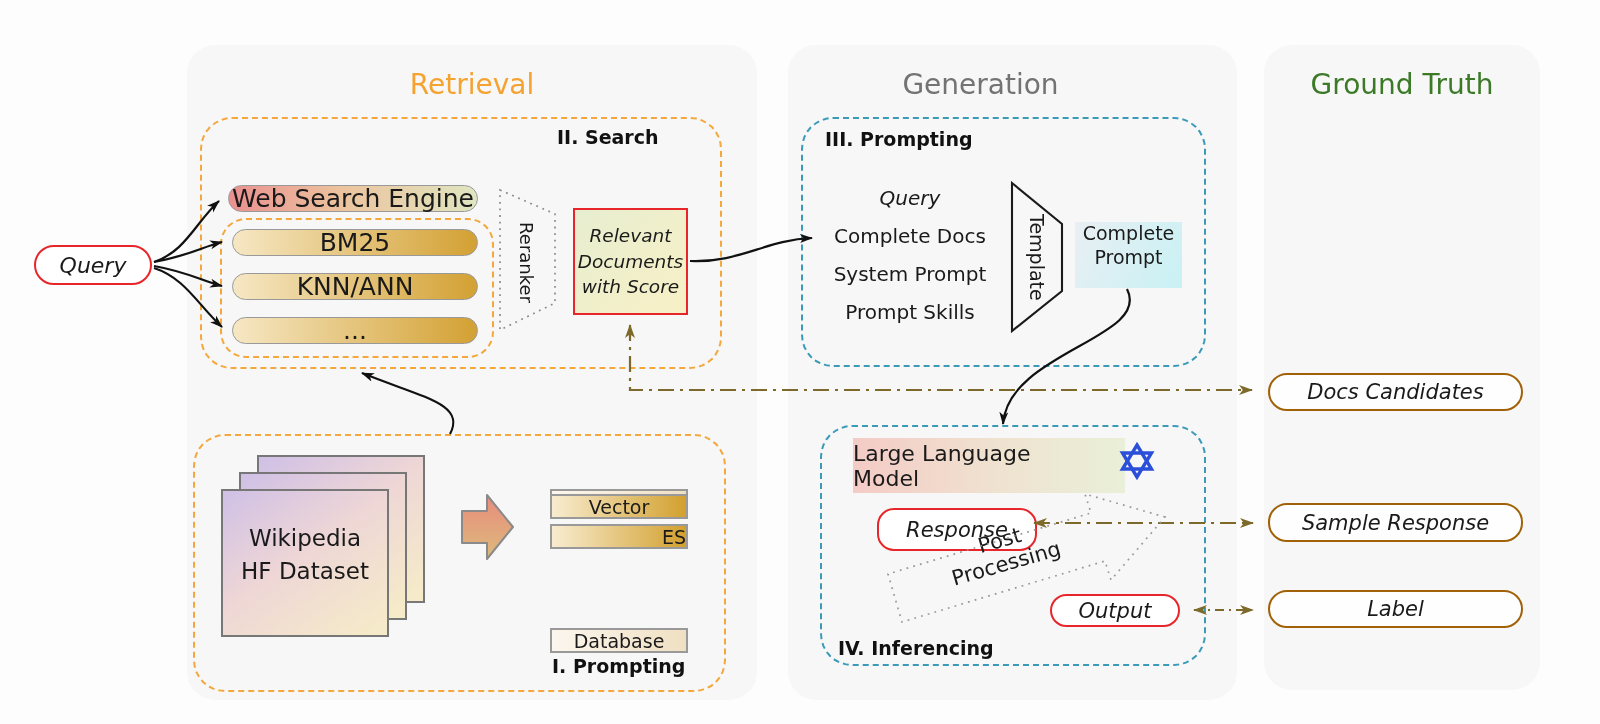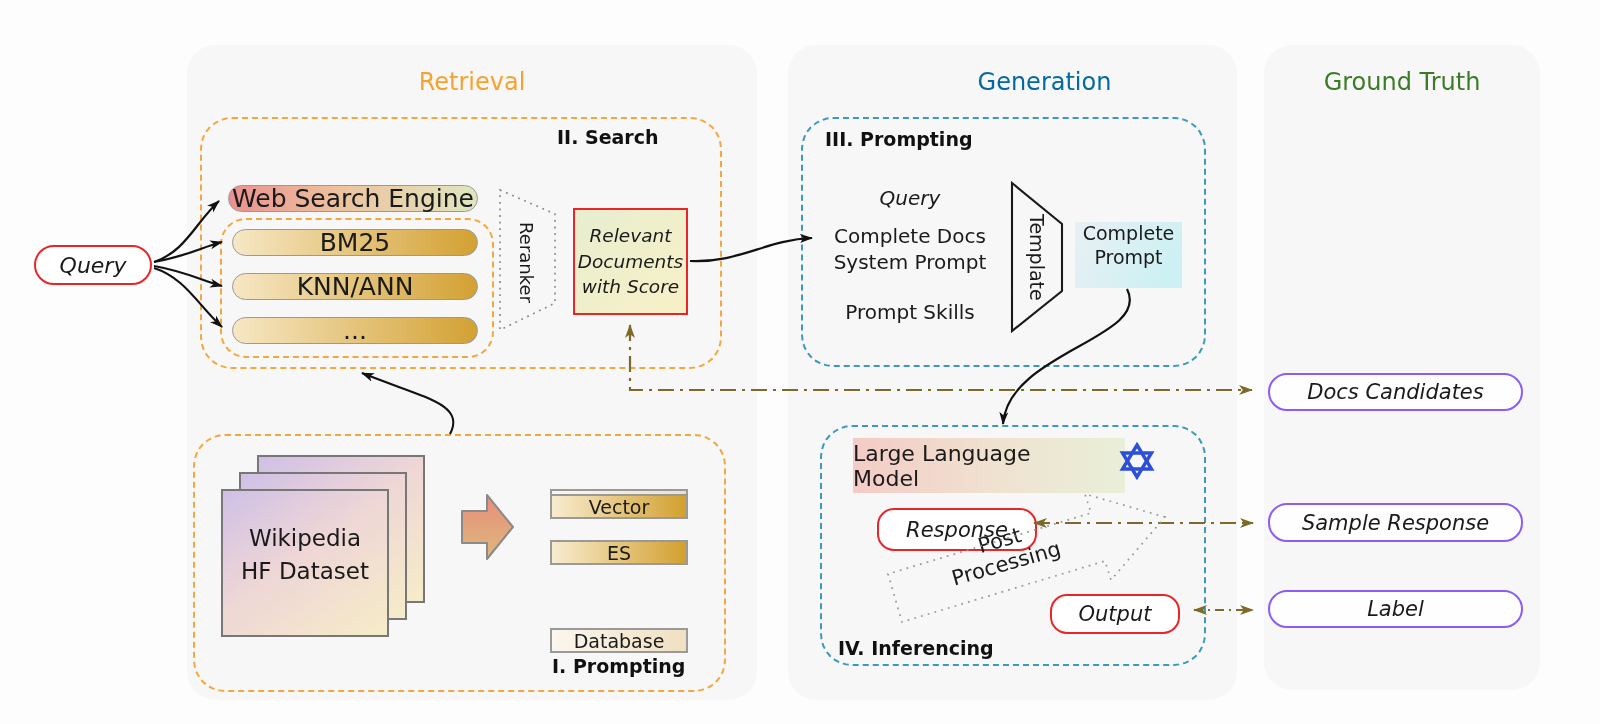--- a/index.html
+++ b/index.html
@@ -1,32 +1,32 @@
 <!DOCTYPE html>
 <html><head>
 <meta charset="utf-8">
 <style>
   html,body{margin:0;padding:0;background:#ffffff;}
   #canvas{position:relative;width:1600px;height:724px;background:#fdfdfd;overflow:hidden;
           font-family:"DejaVu Sans",sans-serif;color:#1a1a1a;}
   .panel{position:absolute;top:45px;height:655px;background:#f7f7f8;border-radius:28px;}
-  .panel-title{position:absolute;top:68px;font-size:24px;text-align:center;}
+  .panel-title{position:absolute;top:68px;font-size:28px;text-align:center;}
   .dashedbox{position:absolute;border-radius:32px;background:transparent;}
   .orange-d{border:2.2px dashed #F3A73C;}
   .teal-d{border:2.2px dashed #3A9AB8;}
   .boxlabel{position:absolute;font-weight:bold;font-size:19px;color:#111;}
   .pill{position:absolute;display:flex;align-items:center;justify-content:center;
         font-size:25px;border:1.8px solid #999;border-radius:14px;box-sizing:border-box;}
   .grad-wse{background:linear-gradient(90deg,#ea9090 0%,#ecc39e 45%,#dfe6c0 100%);}
   .grad-gold{background:linear-gradient(90deg,#f6e7c4 0%,#d3a133 100%);}
   .redpill{position:absolute;display:flex;align-items:center;justify-content:center;
            background:#fff;border:2.5px solid #E8262A;border-radius:18px;
            font-style:italic;font-size:21px;box-sizing:border-box;}
   .greenpill{position:absolute;display:flex;align-items:center;justify-content:center;
-           background:#fefefe;border:2px solid #8b5cf6;border-radius:19px;
+           background:#fefefe;border:2px solid #a16207;border-radius:19px;
            font-style:italic;font-size:21px;box-sizing:border-box;}
   .reldocs{position:absolute;left:573px;top:208px;width:115px;height:107px;
            border:2.5px solid #E8262A;background:linear-gradient(135deg,#e7eed0,#f8f0c6);
            display:flex;flex-direction:column;align-items:center;justify-content:center;
            font-style:italic;font-size:18.5px;line-height:1.4;box-sizing:border-box;text-align:center;}
   .vtext{position:absolute;writing-mode:vertical-rl;text-align:center;}
   .prompt-line{position:absolute;left:810px;width:200px;text-align:center;font-size:20px;}
   .cprompt{position:absolute;left:1075px;top:222px;width:107px;height:66px;
            background:linear-gradient(120deg,#e9eff3,#c8f1f4);display:flex;flex-direction:column;
            align-items:center;justify-content:flex-start;font-size:19px;line-height:1.25;text-align:center;}
@@ -49,21 +49,21 @@
 </head>
 <body>
 
 <div id="canvas">
 
   <div class="panel" style="left:187px;width:570px;"></div>
   <div class="panel" style="left:788px;width:449px;"></div>
   <div class="panel" style="left:1264px;width:276px;height:645px;"></div>
 
   <div class="panel-title" style="left:187px;width:570px;color:#F5A230;">Retrieval</div>
-  <div class="panel-title" style="left:820px;width:449px;color:#0369a1;">Generation</div>
+  <div class="panel-title" style="left:756px;width:449px;color:#737373;">Generation</div>
   <div class="panel-title" style="left:1264px;width:276px;color:#3C7A28;">Ground Truth</div>
 
   <div class="dashedbox orange-d" style="left:200px;top:117px;width:518px;height:248px;"></div>
   <div class="dashedbox orange-d" style="left:220px;top:218px;width:270px;height:136px;border-radius:26px;"></div>
   <div class="dashedbox orange-d" style="left:193px;top:434px;width:529px;height:254px;"></div>
   <div class="dashedbox teal-d" style="left:801px;top:117px;width:401px;height:246px;"></div>
   <div class="dashedbox teal-d" style="left:820px;top:425px;width:382px;height:237px;"></div>
 
   <div class="boxlabel" style="left:557px;top:126px;">II. Search</div>
   <div class="boxlabel" style="left:825px;top:128px;">III. Prompting</div>
@@ -102,51 +102,51 @@
     <span>Wikipedia</span>
     <span>HF Dataset</span>
   </div>
 
   <div class="idxbox idx-light" style="top:448px;">
     <span>IDF</span>
   </div>
   <div class="idxbox idx-gold" style="top:494px;">
     <span>Vector</span>
   </div>
-  <div class="idxbox idx-gold" style="top:540px;">
+  <div class="idxbox idx-gold" style="top:524px;justify-content:flex-end;">
     <span>ES</span>
   </div>
   <div class="idxbox idx-light" style="top:587px;">
     <span>Database</span>
   </div>
 
   <div class="prompt-line" style="top:186px;font-style:italic;">Query</div>
   <div class="prompt-line" style="top:224px;">Complete Docs</div>
-  <div class="prompt-line" style="top:250px;">System Prompt</div>
+  <div class="prompt-line" style="top:262px;">System Prompt</div>
   <div class="prompt-line" style="top:300px;">Prompt Skills</div>
 
   <div class="vtext" style="left:1026px;top:195px;height:125px;font-size:19px;">Template</div>
 
   <div class="cprompt">
     <span>Complete</span>
     <span>Prompt</span>
   </div>
 
   <div class="llm">
     <span>Large Language Model</span>
   </div>
   <svg class="overlay" style="left:1118px;top:442px;" width="38" height="38" viewBox="0 0 38 38">
     <polygon points="19,3 33.5,27 4.5,27" fill="none" stroke="#2B4FD8" stroke-width="3.4"></polygon>
     <polygon points="19,35 4.5,11 33.5,11" fill="none" stroke="#2B4FD8" stroke-width="3.4"></polygon>
   </svg>
 
   <div class="redpill" style="left:877px;top:508px;width:160px;height:43px;border-radius:17px;">
     <span>Response</span>
   </div>
-  <div class="redpill" style="left:1050px;top:594px;width:130px;height:40px;border-radius:17px;">
+  <div class="redpill" style="left:1050px;top:594px;width:130px;height:33px;border-radius:17px;">
     <span>Output</span>
   </div>
 
   <div class="postproc">
     <span>Post</span><br>
     <span>Processing</span>
   </div>
 
   <div class="greenpill" style="left:1268px;top:373px;width:255px;height:38px;">
     <span>Docs Candidates</span>

